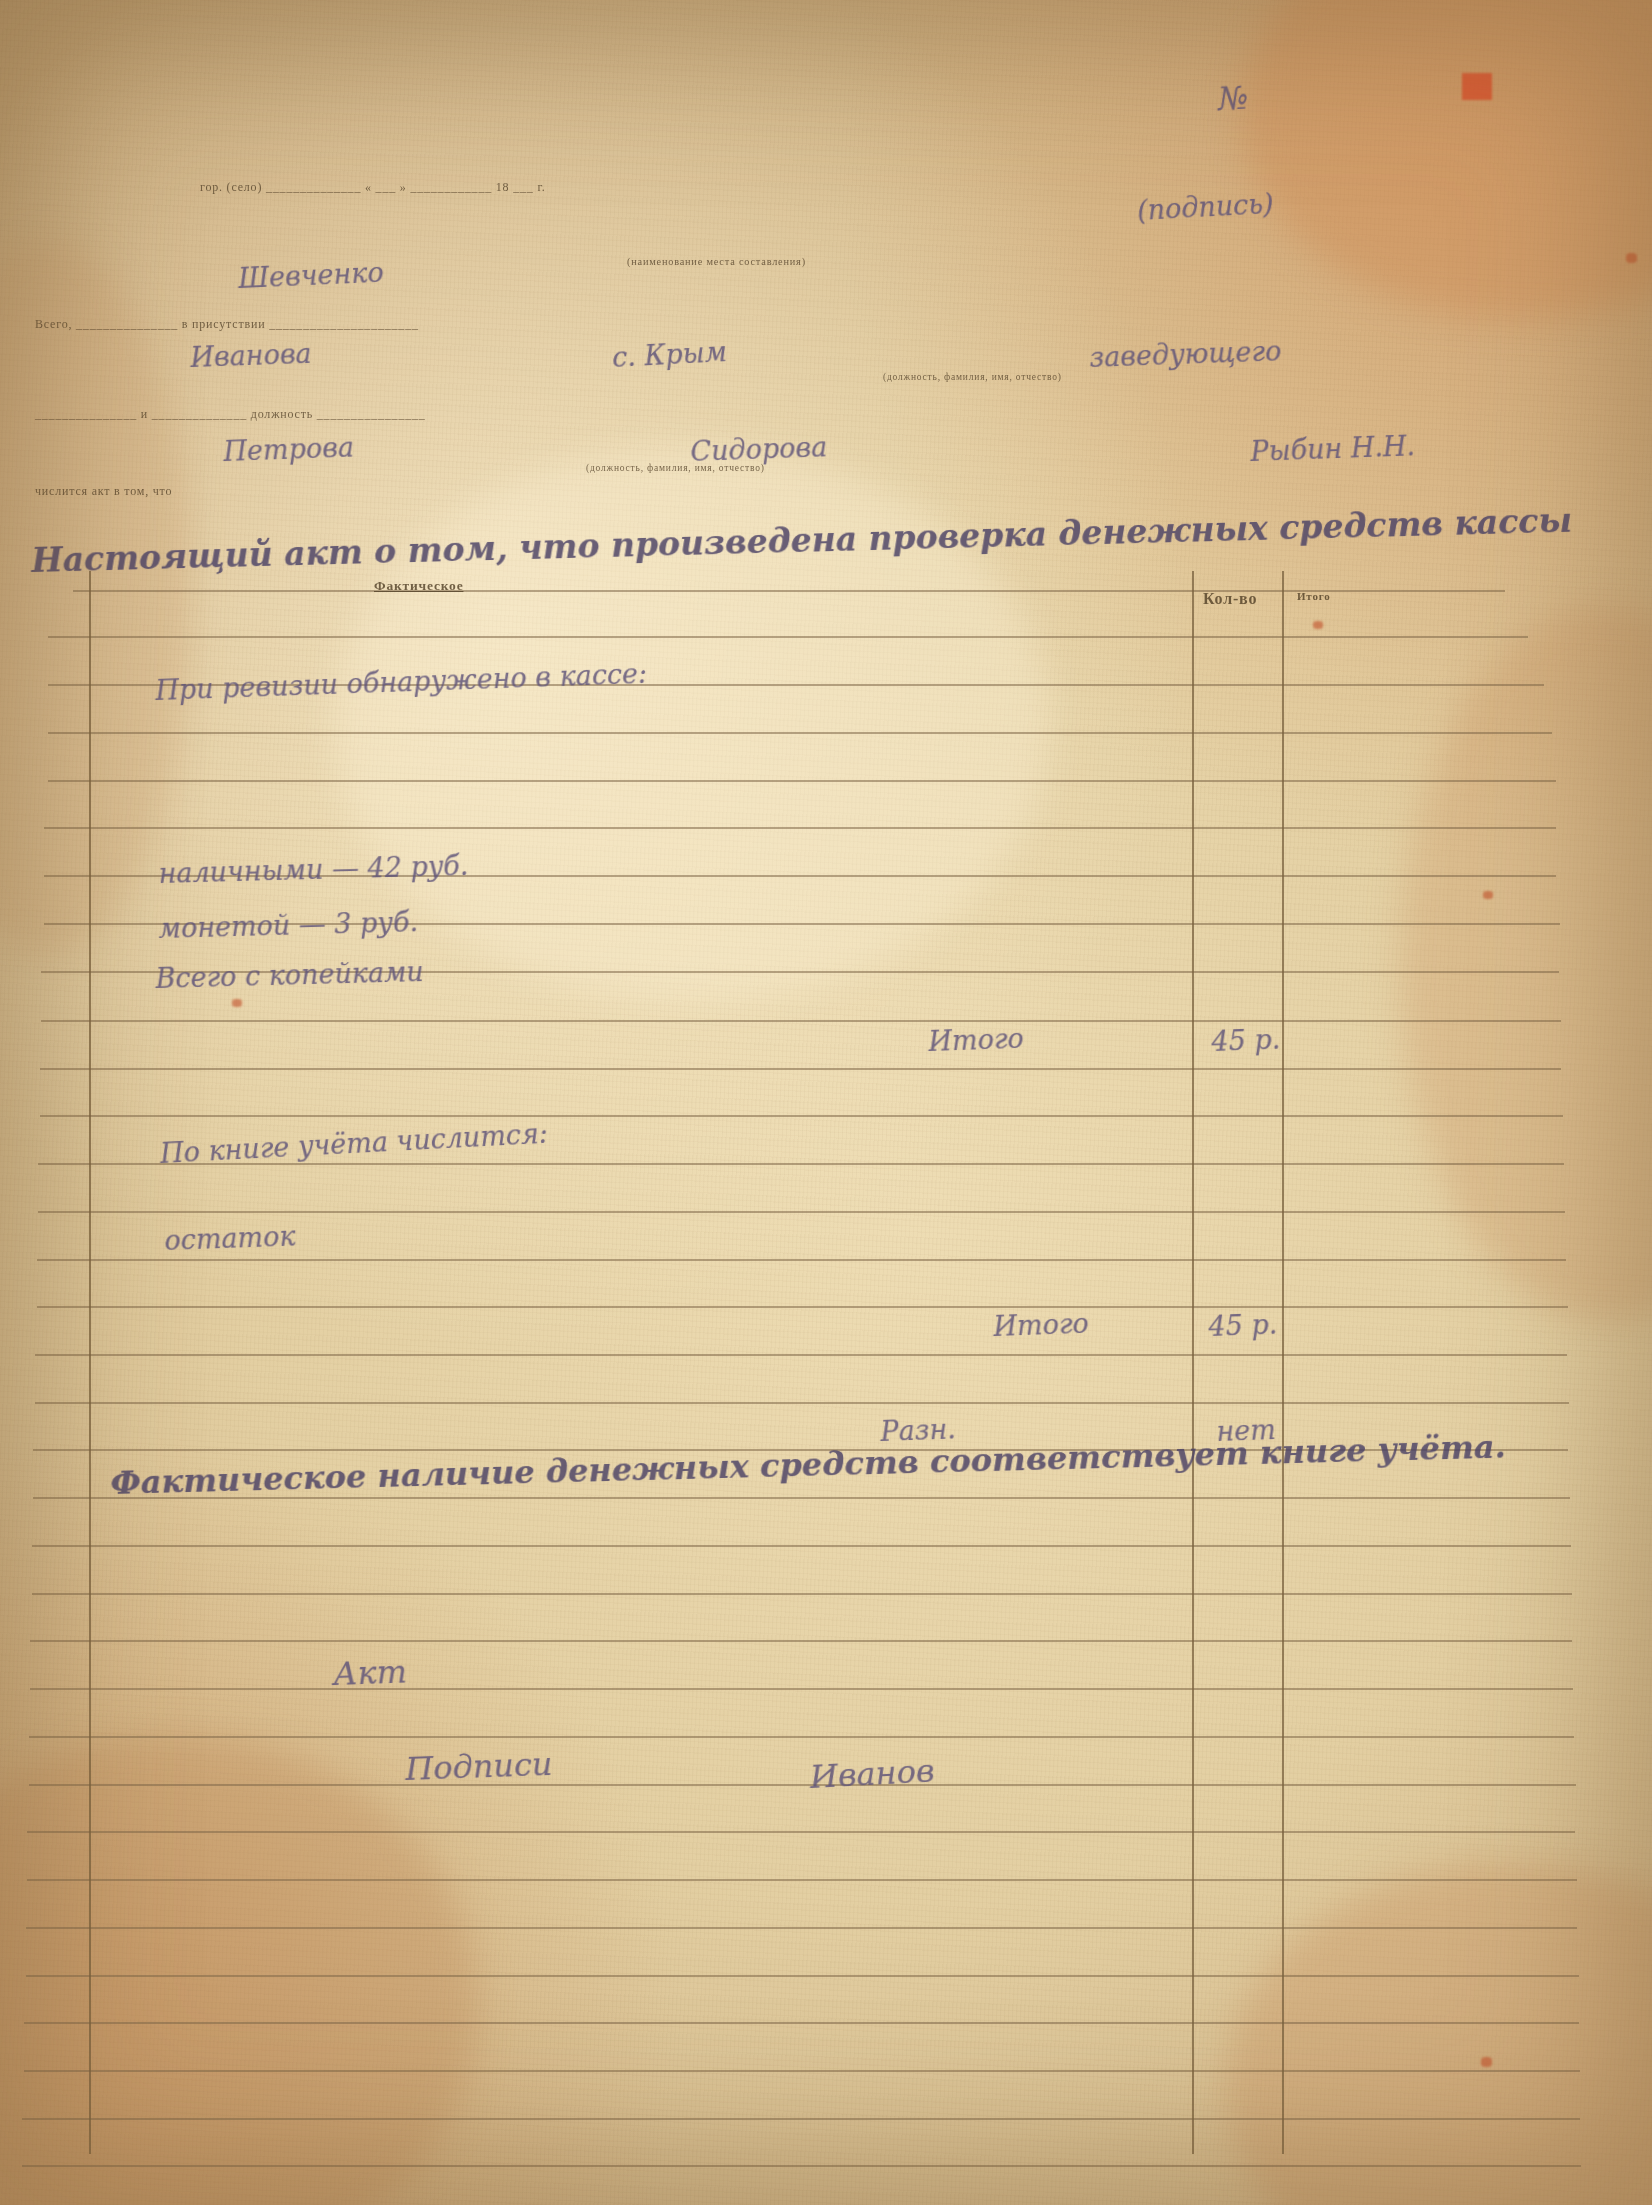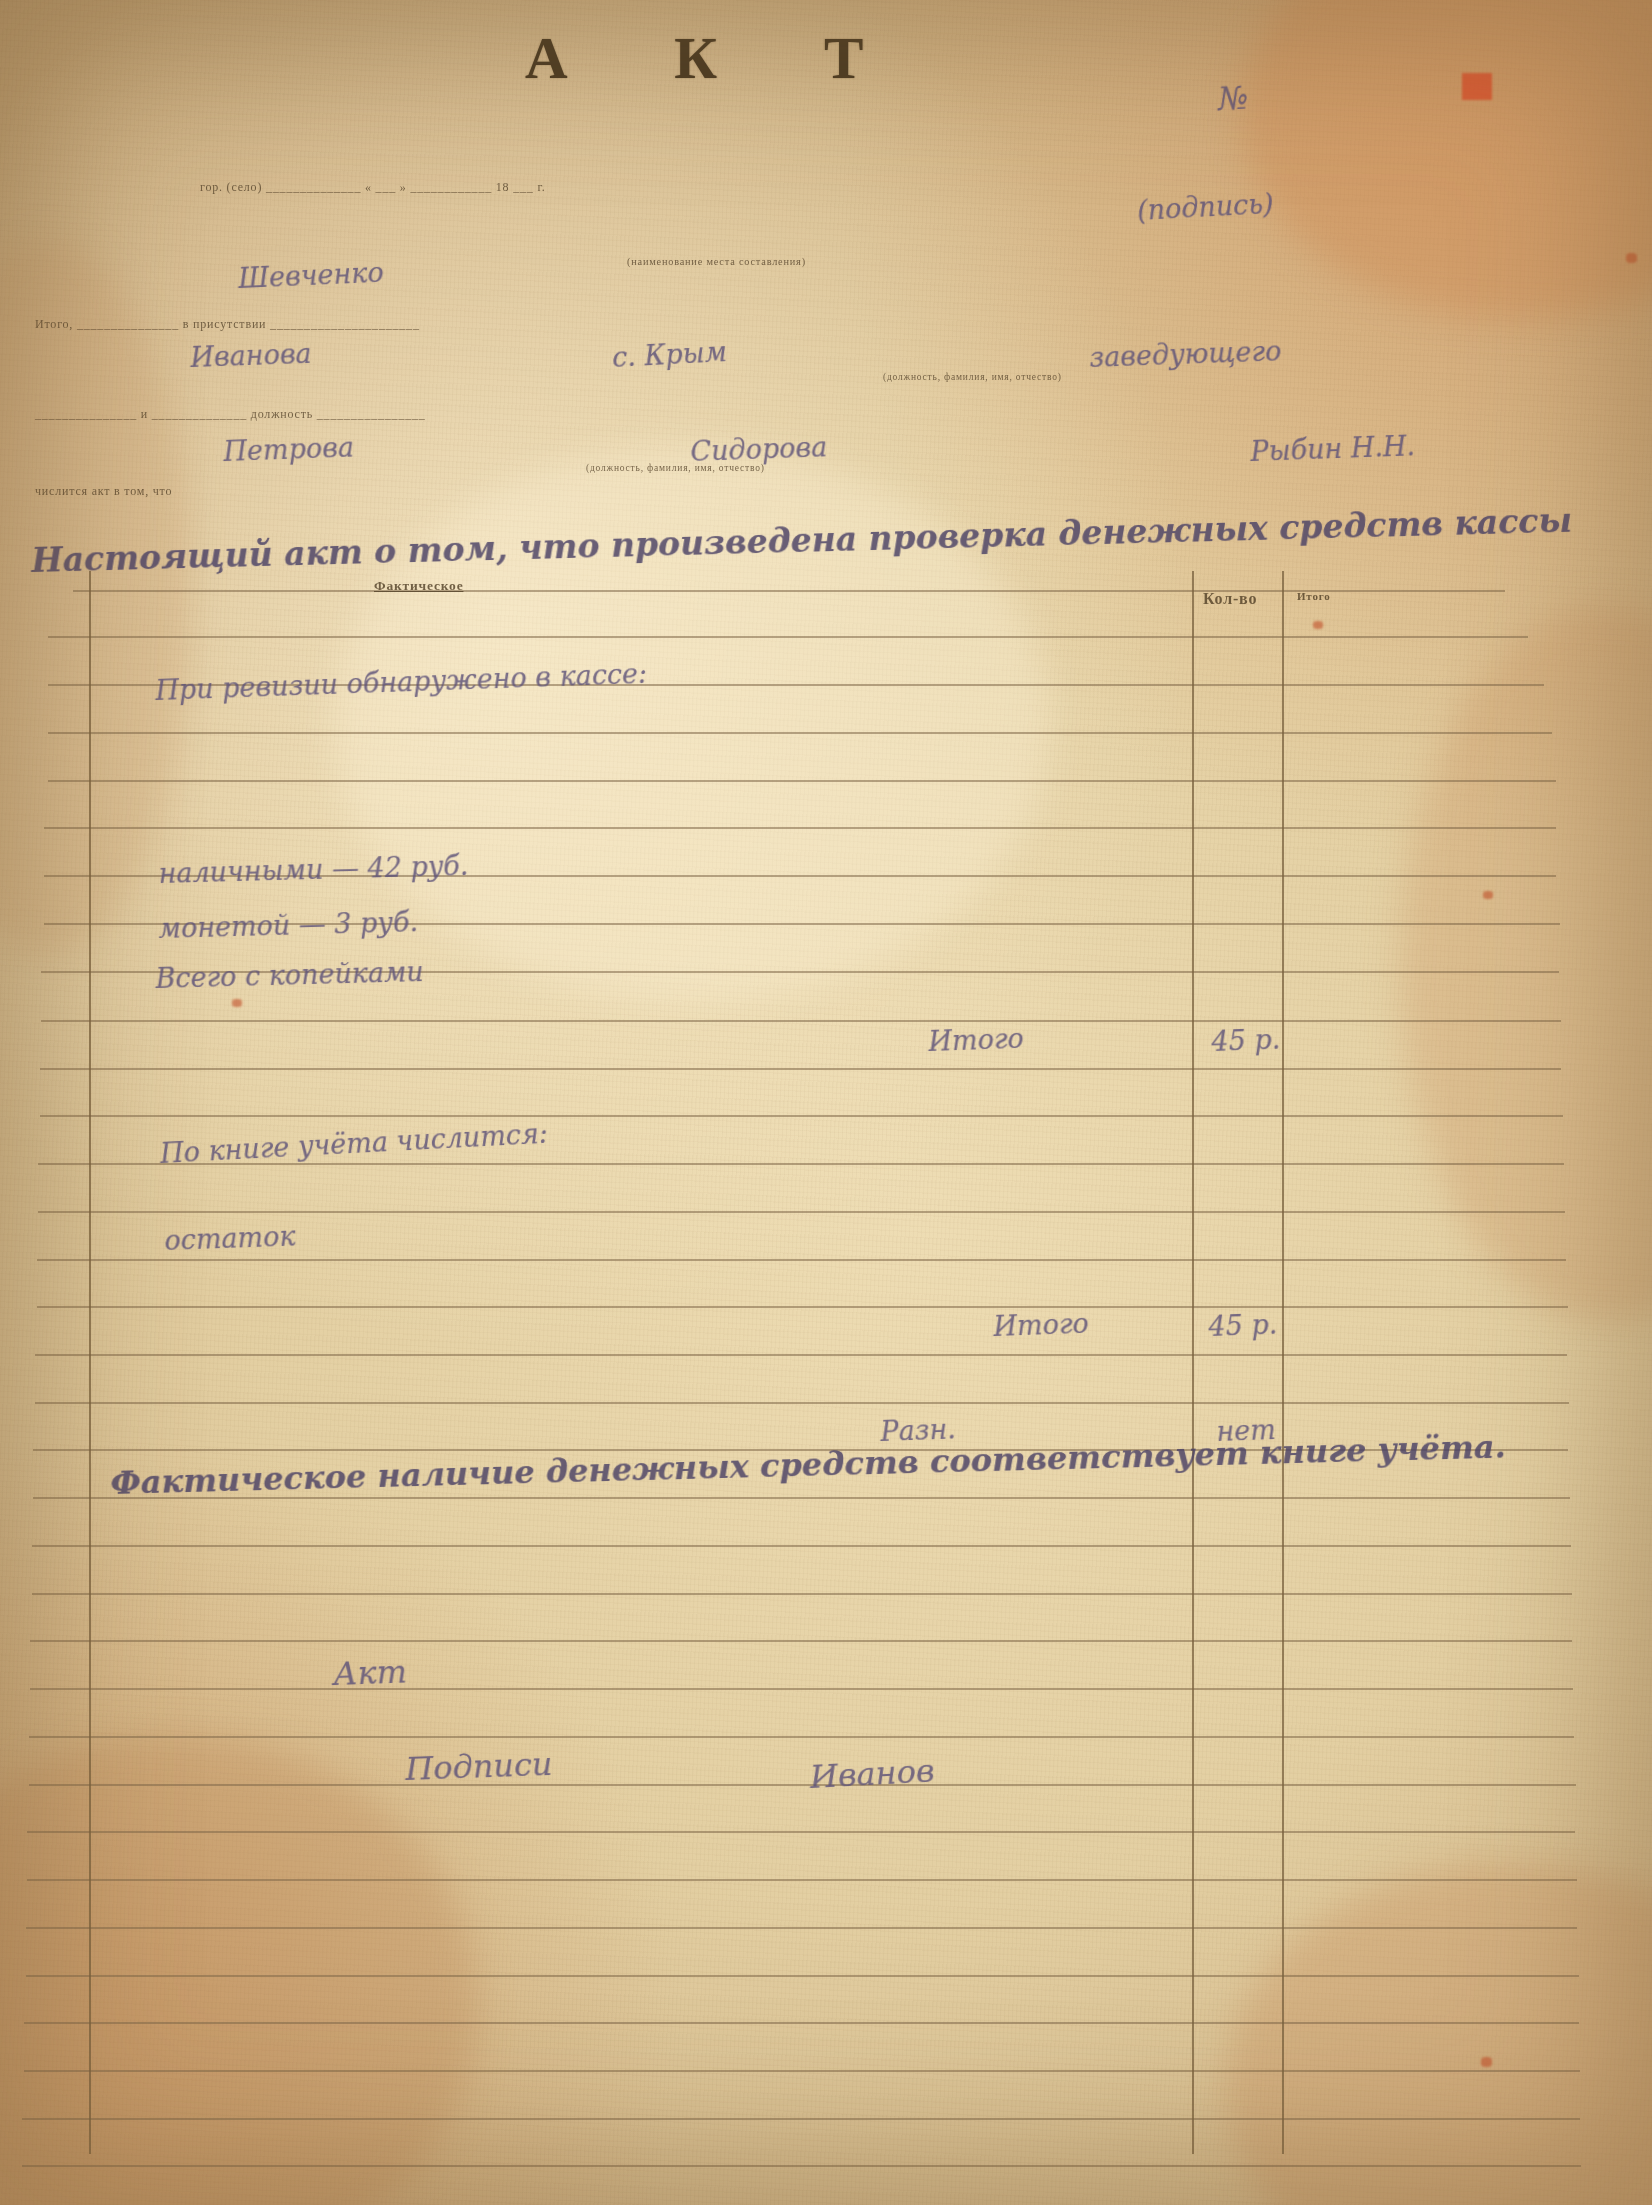--- a/index.html
+++ b/index.html
@@ -176,27 +176,26 @@
     <div class="rule" style="left:24px;  top:2022px; width:1555px;"></div>
     <div class="rule" style="left:24px;  top:2070px; width:1556px;"></div>
     <div class="rule" style="left:22px;  top:2118px; width:1558px;"></div>
     <div class="rule" style="left:22px;  top:2165px; width:1559px;"></div>
 
     <div class="vrule" style="left:89px; top:571px; height:1583px;"></div>
     <div class="vrule" style="left:1192px; top:571px; height:1583px;"></div>
     <div class="vrule" style="left:1282px; top:571px; height:1583px;"></div>
   </div>
 
-  <div class="title" style="left:525px; top:24px;">А К Т</div>
   <div class="hand big blur1" style="left:1219px; top:80px; transform:rotate(-3deg);">№</div>
   <div class="hand mid blur1" style="left:1138px; top:195px; transform:rotate(-3deg);">(подпись)</div>
 
   <div class="typed softblur" style="left:200px; top:180px;">гор. (село) ______________ « ___ » ____________ 18 ___ г.</div>
   <div class="typed tiny softblur" style="left:627px; top:256px; font-size:10.3px;">(наименование места составления)</div>
-  <div class="typed softblur" style="left:35px; top:317px;">Итого, _______________ в присутствии ______________________</div>
+  <div class="typed softblur" style="left:35px; top:317px;">Всего, _______________ в присутствии ______________________</div>
   <div class="typed tiny softblur" style="left:883px; top:372px; font-size:9.5px;">(должность, фамилия, имя, отчество)</div>
   <div class="typed softblur" style="left:35px; top:407px;">_______________ и ______________ должность ________________</div>
   <div class="typed tiny softblur" style="left:586px; top:463px; font-size:9.5px;">(должность, фамилия, имя, отчество)</div>
   <div class="typed softblur" style="left:35px; top:484px;">числится акт в том, что</div>
 
   <div class="hand mid blur1" style="left:239px; top:263px; transform:rotate(-2.5deg);">Шевченко</div>
   <div class="hand mid blur1" style="left:191px; top:342px; transform:rotate(-2deg);">Иванова</div>
   <div class="hand mid blur1" style="left:613px; top:342px; transform:rotate(-3deg);">с. Крым</div>
   <div class="hand mid blur1" style="left:1090px; top:342px; transform:rotate(-2deg);">заведующего</div>
 

